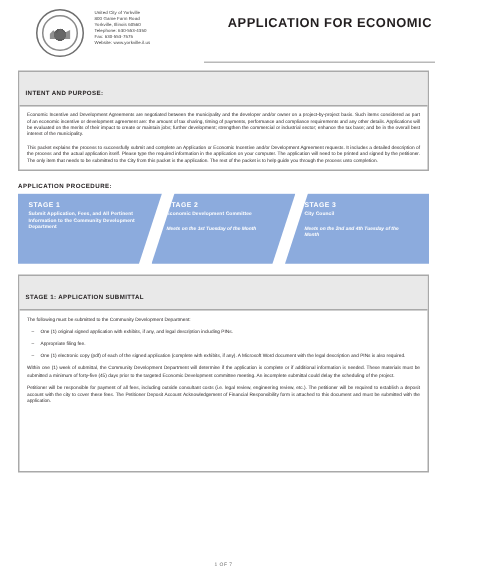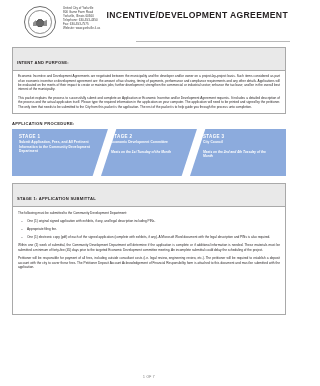--- a/index.html
+++ b/index.html
@@ -123,21 +123,21 @@
     <div class="addr">
       <div>United City of Yorkville</div>
       <div>800 Game Farm Road</div>
       <div>Yorkville, Illinois 60560</div>
       <div>Telephone: 630-553-4350</div>
       <div>Fax: 630-553-7575</div>
       <div>Website: www.yorkville.il.us</div>
     </div>
 
     <div class="title-wrap">
-      <div class="t">INCENTIVE/DEVELOPMENT AGREEMENT</div>
+      <div class="t">APPLICATION FOR ECONOMIC</div>
     </div>
   </div>
   <div class="rule"></div>
 
   <div class="panel intent">
     <div class="panel-head">
       <span>INTENT AND PURPOSE:</span>
     </div>
     <div class="panel-body">
       <p>Economic Incentive and Development Agreements are negotiated between the municipality and the developer and/or owner on a project-by-project basis. Such items considered as part of an economic incentive or development agreement are: the amount of tax sharing, timing of payments, performance and compliance requirements and any other details. Applications will be evaluated on the merits of their impact to create or maintain jobs; further development; strengthen the commercial or industrial sector; enhance the tax base; and be in the overall best interest of the municipality.</p>

